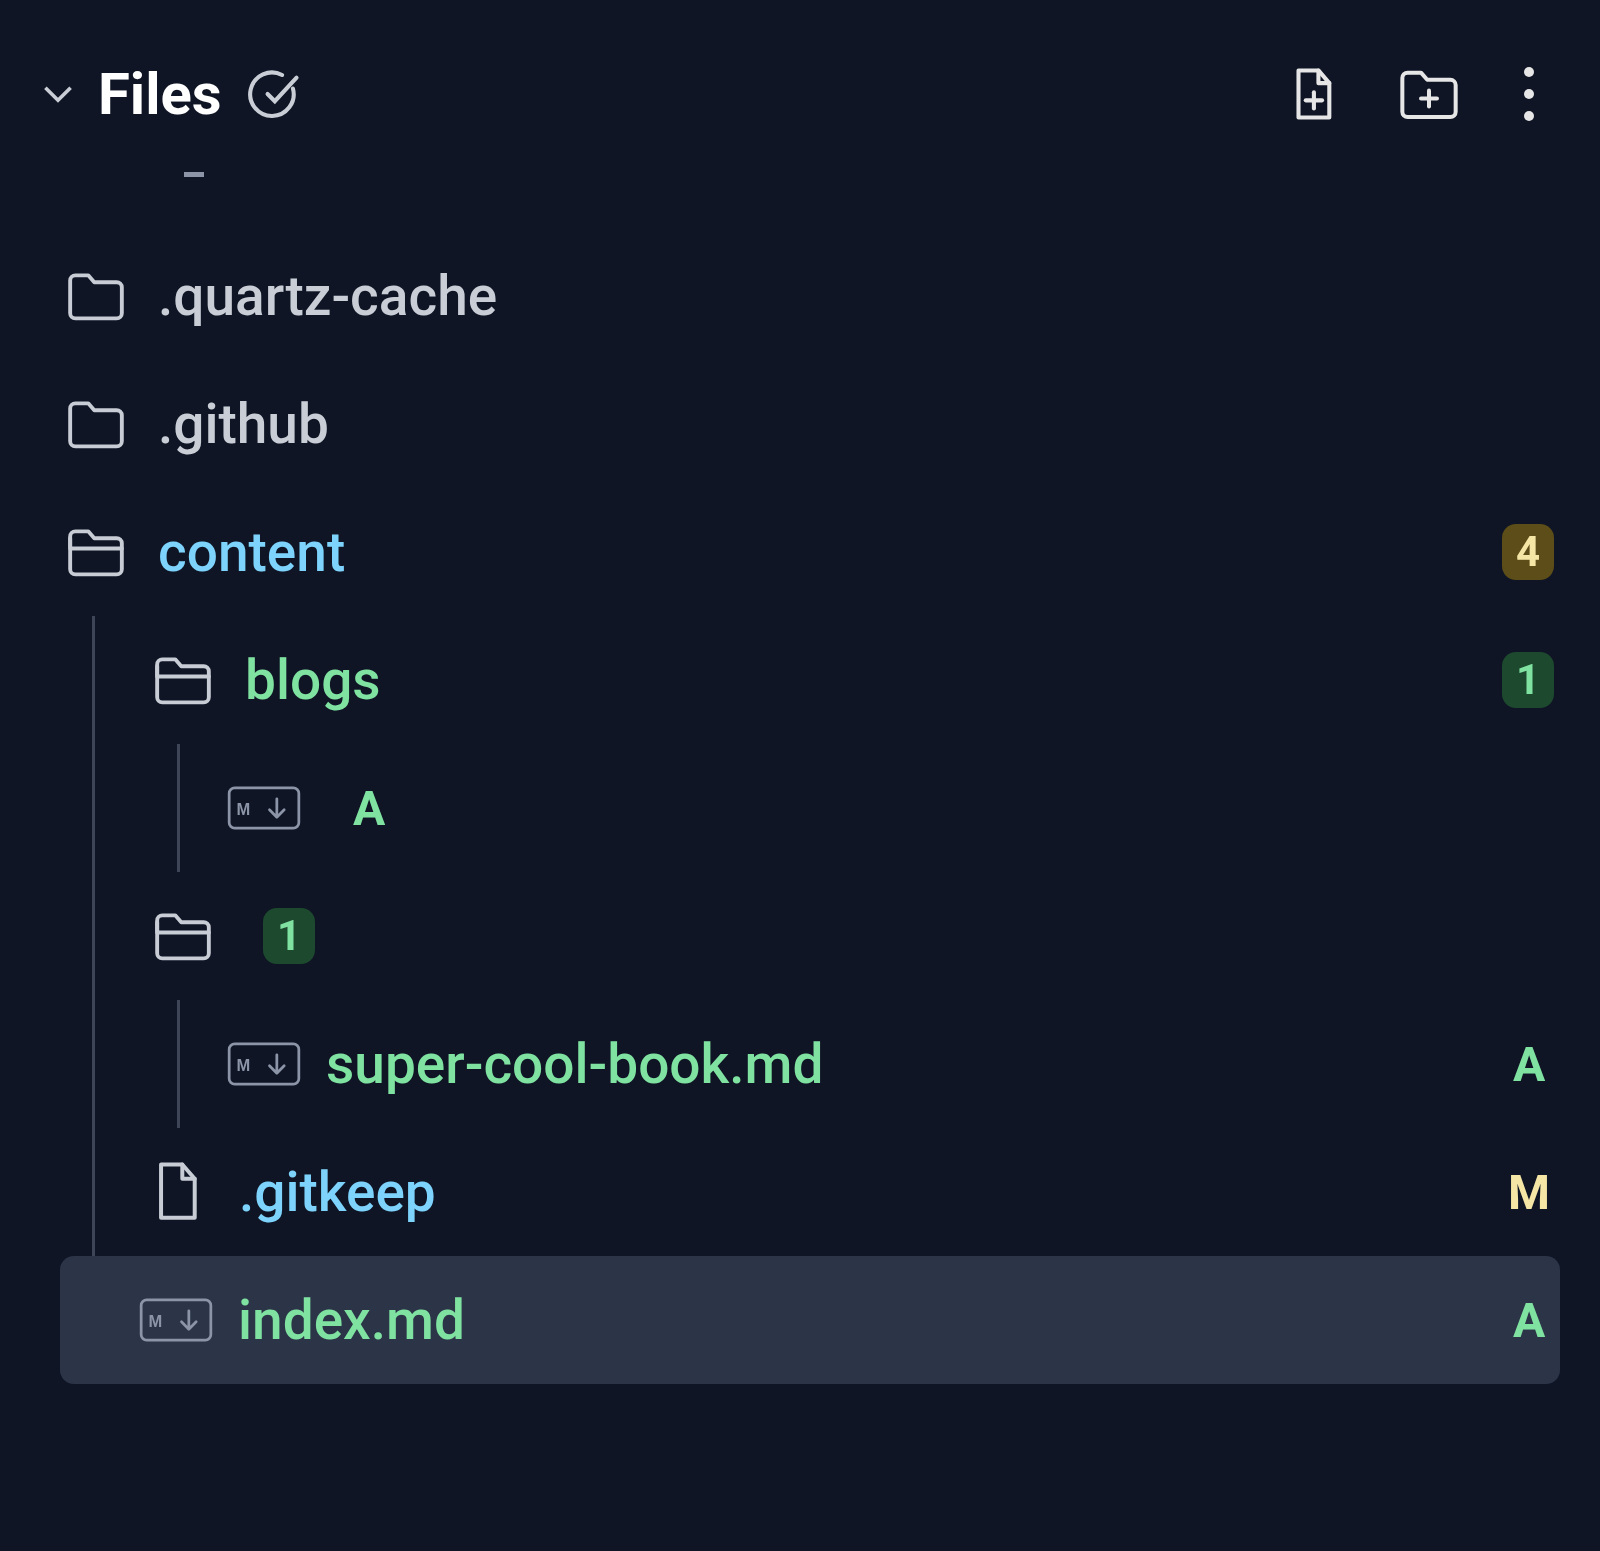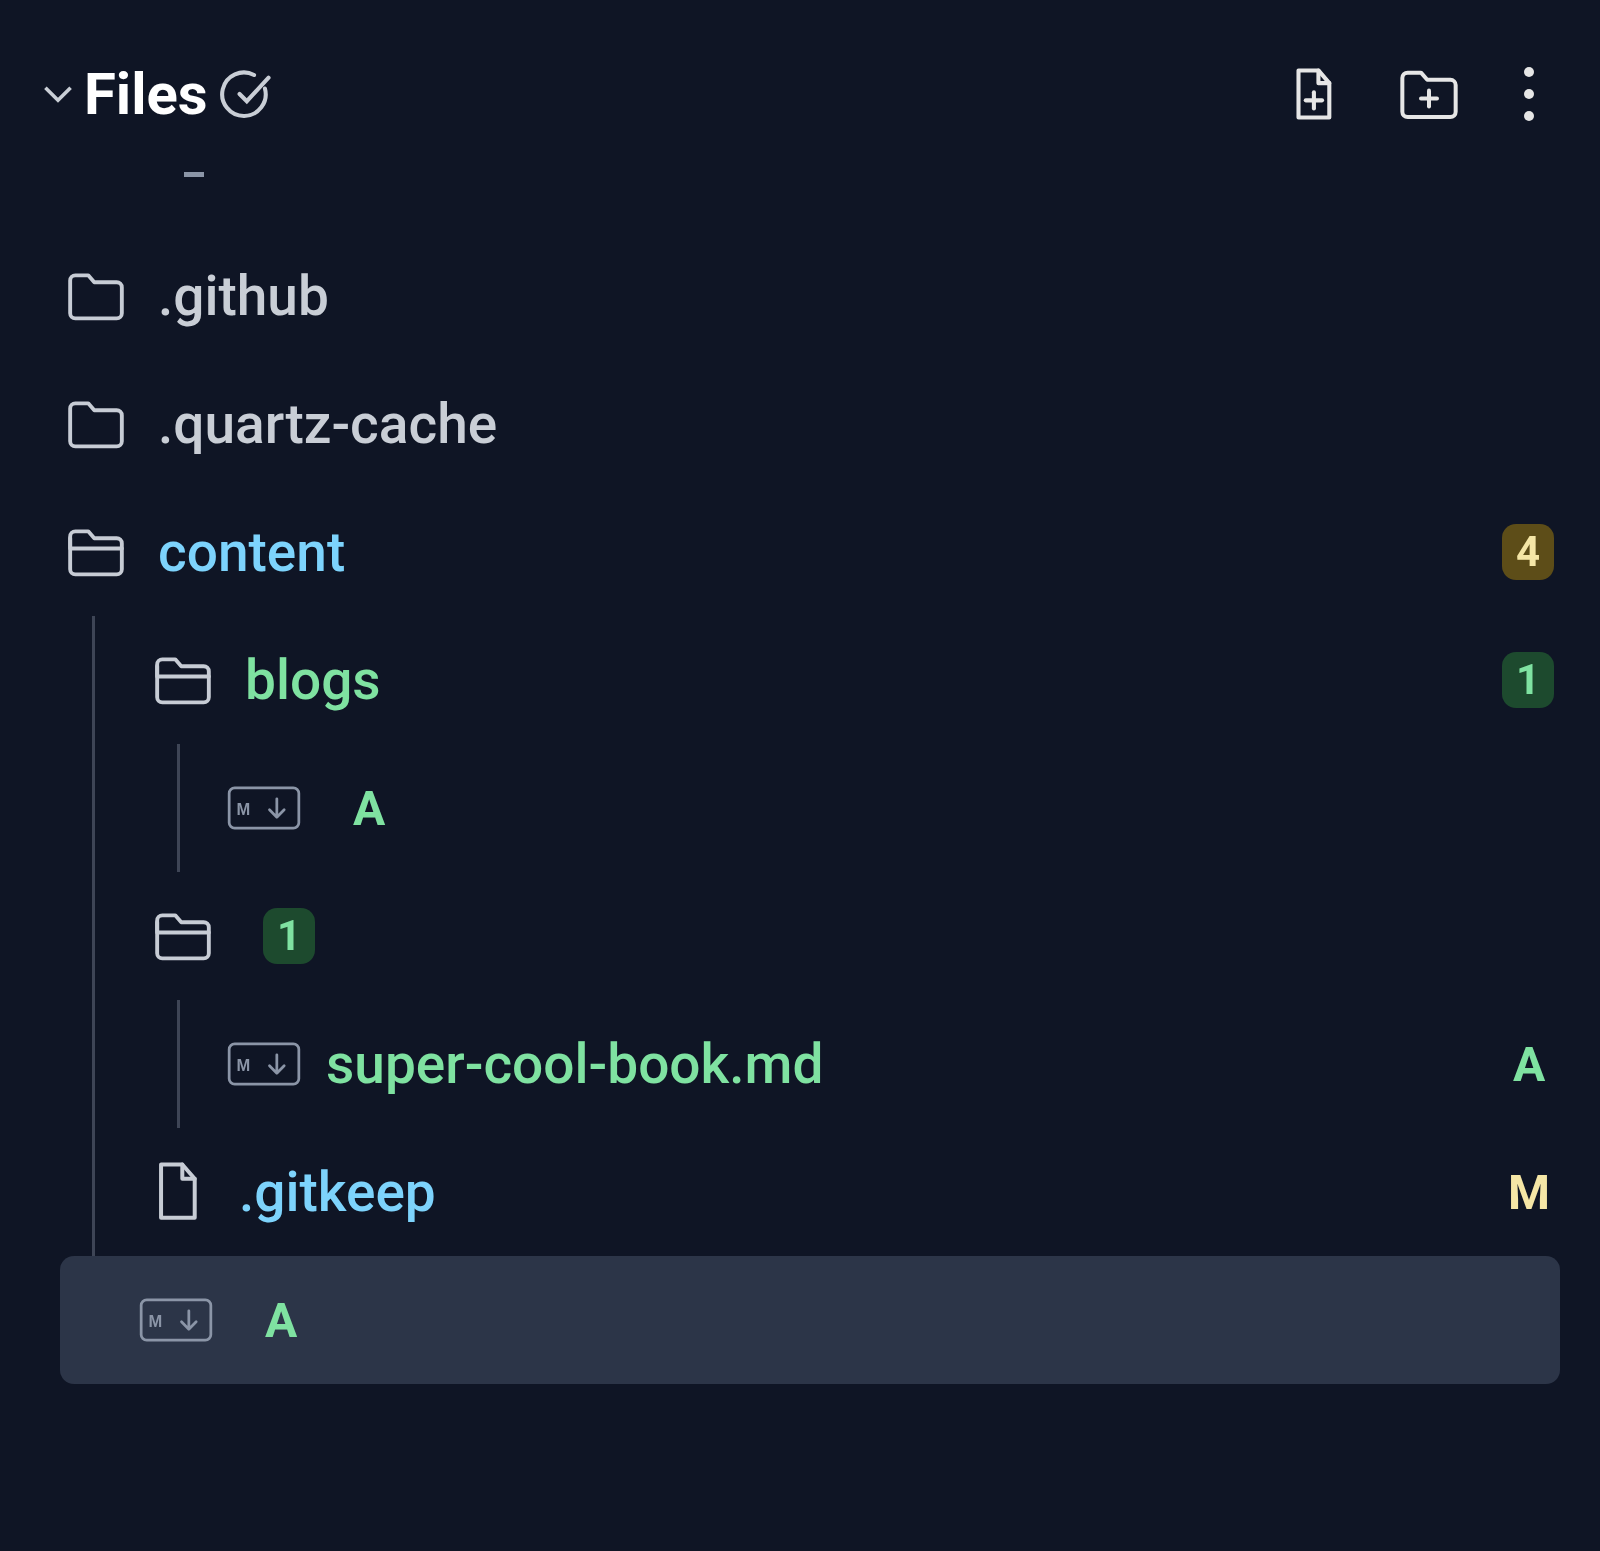--- a/index.html
+++ b/index.html
@@ -17,21 +17,21 @@
       padding: 40px 0;
     }
     .header {
       display: flex;
       align-items: center;
       padding: 20px 55px 44px 40px;
     }
     .header-left {
       display: flex;
       align-items: center;
-      gap: 8px;
+      gap: 22px;
       flex: 1;
     }
     .header-actions {
       display: flex;
       align-items: center;
       gap: 52px;
     }
     .panel-title {
       font-size: 58px;
       font-weight: 700;
@@ -254,33 +254,33 @@
   </div>
 
   <div class="row">
     <div class="indent-spacer-0"></div>
     <div class="indent-content">
       <div class="row-icon">
         <svg class="folder-ico" viewBox="0 0 72 64" width="62" height="56">
           <path d="M6 16 V52 a6 6 0 0 0 6 6 H60 a6 6 0 0 0 6 -6 V22 a6 6 0 0 0 -6 -6 H34 L27 8 H12 a6 6 0 0 0 -6 6 Z"></path>
         </svg>
       </div>
-      <div class="row-label t-default">.github</div>
+      <div class="row-label t-default">.quartz-cache</div>
     </div>
   </div>
 
   <div class="row">
     <div class="indent-spacer-0"></div>
     <div class="indent-content">
       <div class="row-icon">
         <svg class="folder-ico" viewBox="0 0 72 64" width="62" height="56">
           <path d="M6 16 V52 a6 6 0 0 0 6 6 H60 a6 6 0 0 0 6 -6 V22 a6 6 0 0 0 -6 -6 H34 L27 8 H12 a6 6 0 0 0 -6 6 Z"></path>
         </svg>
       </div>
-      <div class="row-label t-default">.quartz-cache</div>
+      <div class="row-label t-default">.github</div>
     </div>
   </div>
 
   <div class="row">
     <div class="indent-spacer-0"></div>
     <div class="indent-content">
       <div class="row-icon">
         <svg class="folder-ico" viewBox="0 0 72 64" width="62" height="56">
           <path d="M6 16 V52 a6 6 0 0 0 6 6 H60 a6 6 0 0 0 6 -6 V28 H6"></path>
           <path d="M6 28 V14 a6 6 0 0 1 6 -6 H27 L34 16 H60 a6 6 0 0 1 6 6 V28"></path>
@@ -368,17 +368,18 @@
   <div class="row selected">
     <div style="flex:0 0 32px"></div>
     <div class="indent-content" style="padding-left:46px">
       <div class="row-icon md">
         <svg viewBox="0 0 80 48" width="76" height="44">
           <rect class="md-box" x="2" y="2" width="76" height="44" rx="6"></rect>
           <text class="md-txt" x="10" y="32">M</text>
           <path class="md-arrow" d="M54 14 V34 M46 26 L54 34 L62 26"></path>
         </svg>
       </div>
+      <div class="row-label t-green">index.md</div>
       <div class="status letter s-a">A</div>
     </div>
   </div>
 
 </div>
 
 </body></html>

